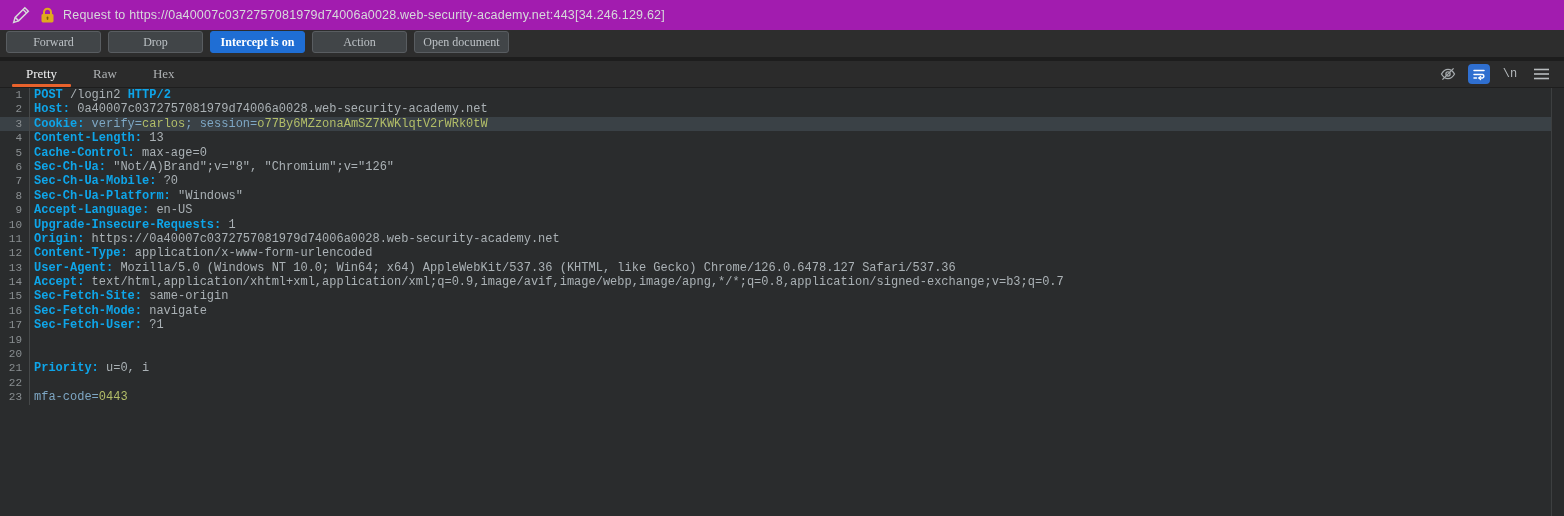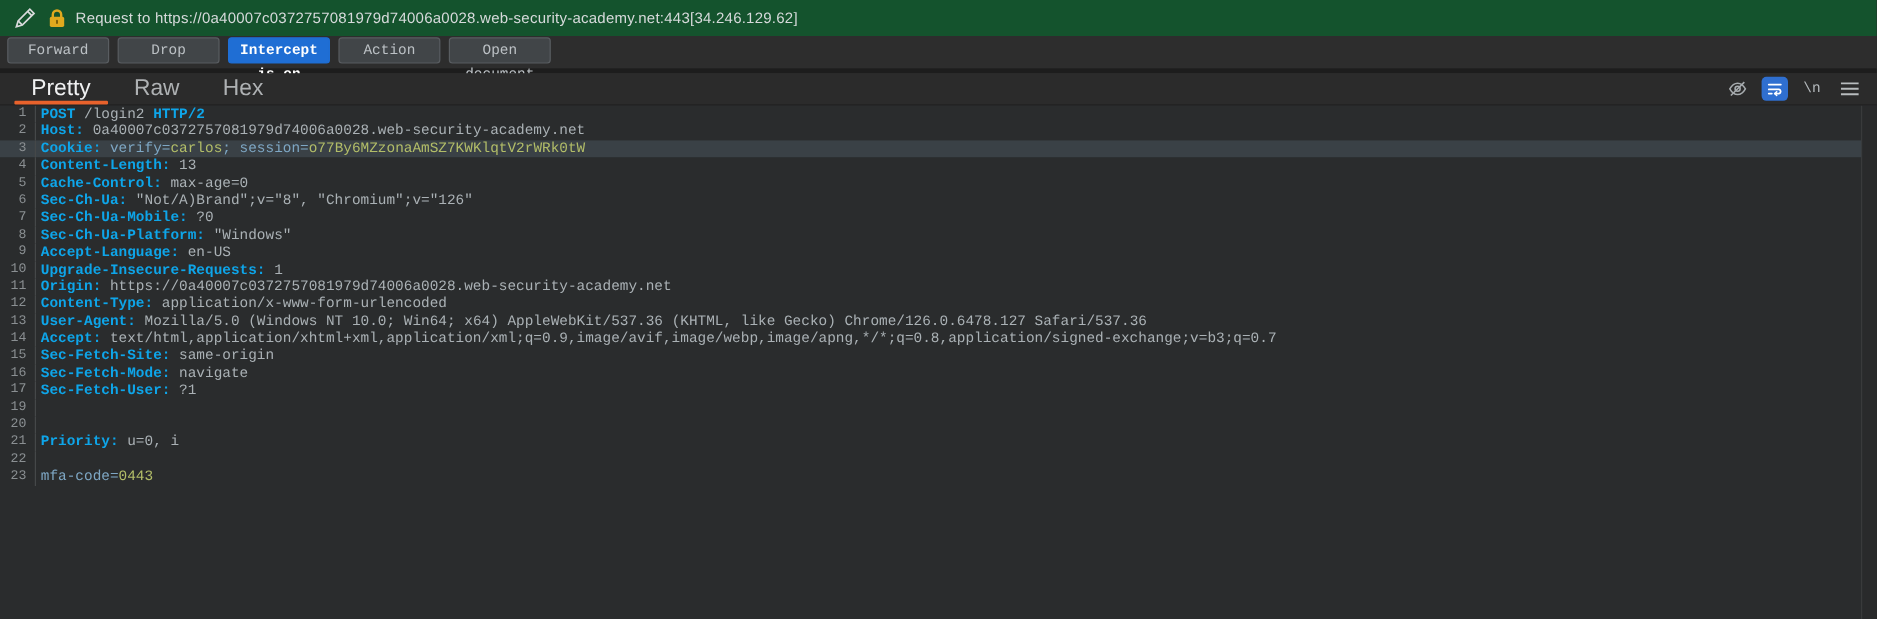--- a/index.html
+++ b/index.html
@@ -6,52 +6,52 @@
   html,body { width:1564px; height:516px; overflow:hidden; }
   body {
     background:#2d2d2d;
     font-family:"Liberation Sans", sans-serif;
     -webkit-font-smoothing:antialiased;
   }
 
   
   .titlebar {
     height:30px; display:flex; align-items:center;
-    padding-left:10px; background:#14532d;
+    padding-left:10px; background:#a21caf;
   }
   .titlebar .pencil { width:22px; height:22px; margin-right:8px; }
   .titlebar .lock { width:15px; height:16px; margin-right:8px; }
   .title-text { font-size:12.5px; color:#d7dadb; letter-spacing:.2px; }
   .title-ip { }
 
   
   .toolbar {
     height:27px; display:flex; align-items:flex-start; gap:7px;
     padding:1px 0 0 6px; background:#2d2d2d;
   }
   .tb-btn {
-    width:85px; height:22px; line-height:20px; text-align:center;
+    width:95px; height:22px; line-height:20px; text-align:center;
     background:#414548; border:1px solid #595d61; border-radius:3px;
     color:#bcc1c5; font-size:12px; cursor:default;
-    font-family:Liberation Mono, monospace;
+    font-family:Liberation Serif, serif;
   }
   .tb-btn.primary {
     background:#1f6ed4; border-color:#1f6ed4; color:#ffffff; font-weight:bold;
   }
   .toolbar-sep { height:4px; background:#1d1d1d; }
 
   
   .tabbar {
     height:27px; background:#2b2b2b; display:flex; align-items:stretch;
     border-bottom:1px solid #1e1e1e; position:relative;
   }
   .tabs { display:flex; padding-left:8px; }
   .tab {
     padding:0 18px; display:flex; align-items:center;
-    font-size:19px; color:#aeb1b3; position:relative; cursor:default;
+    font-size:13px; color:#aeb1b3; position:relative; cursor:default;font-family:Liberation Serif, serif;
   }
   .tab.active { color:#f0f1f2; }
   .tab.active::after {
     content:""; position:absolute; left:4px; right:4px; bottom:0;
     height:3px; background:#e8622c; border-radius:1px;
   }
   .tab-icons {
     position:absolute; right:12px; top:0; height:100%;
     display:flex; align-items:center; gap:9px;
   }

